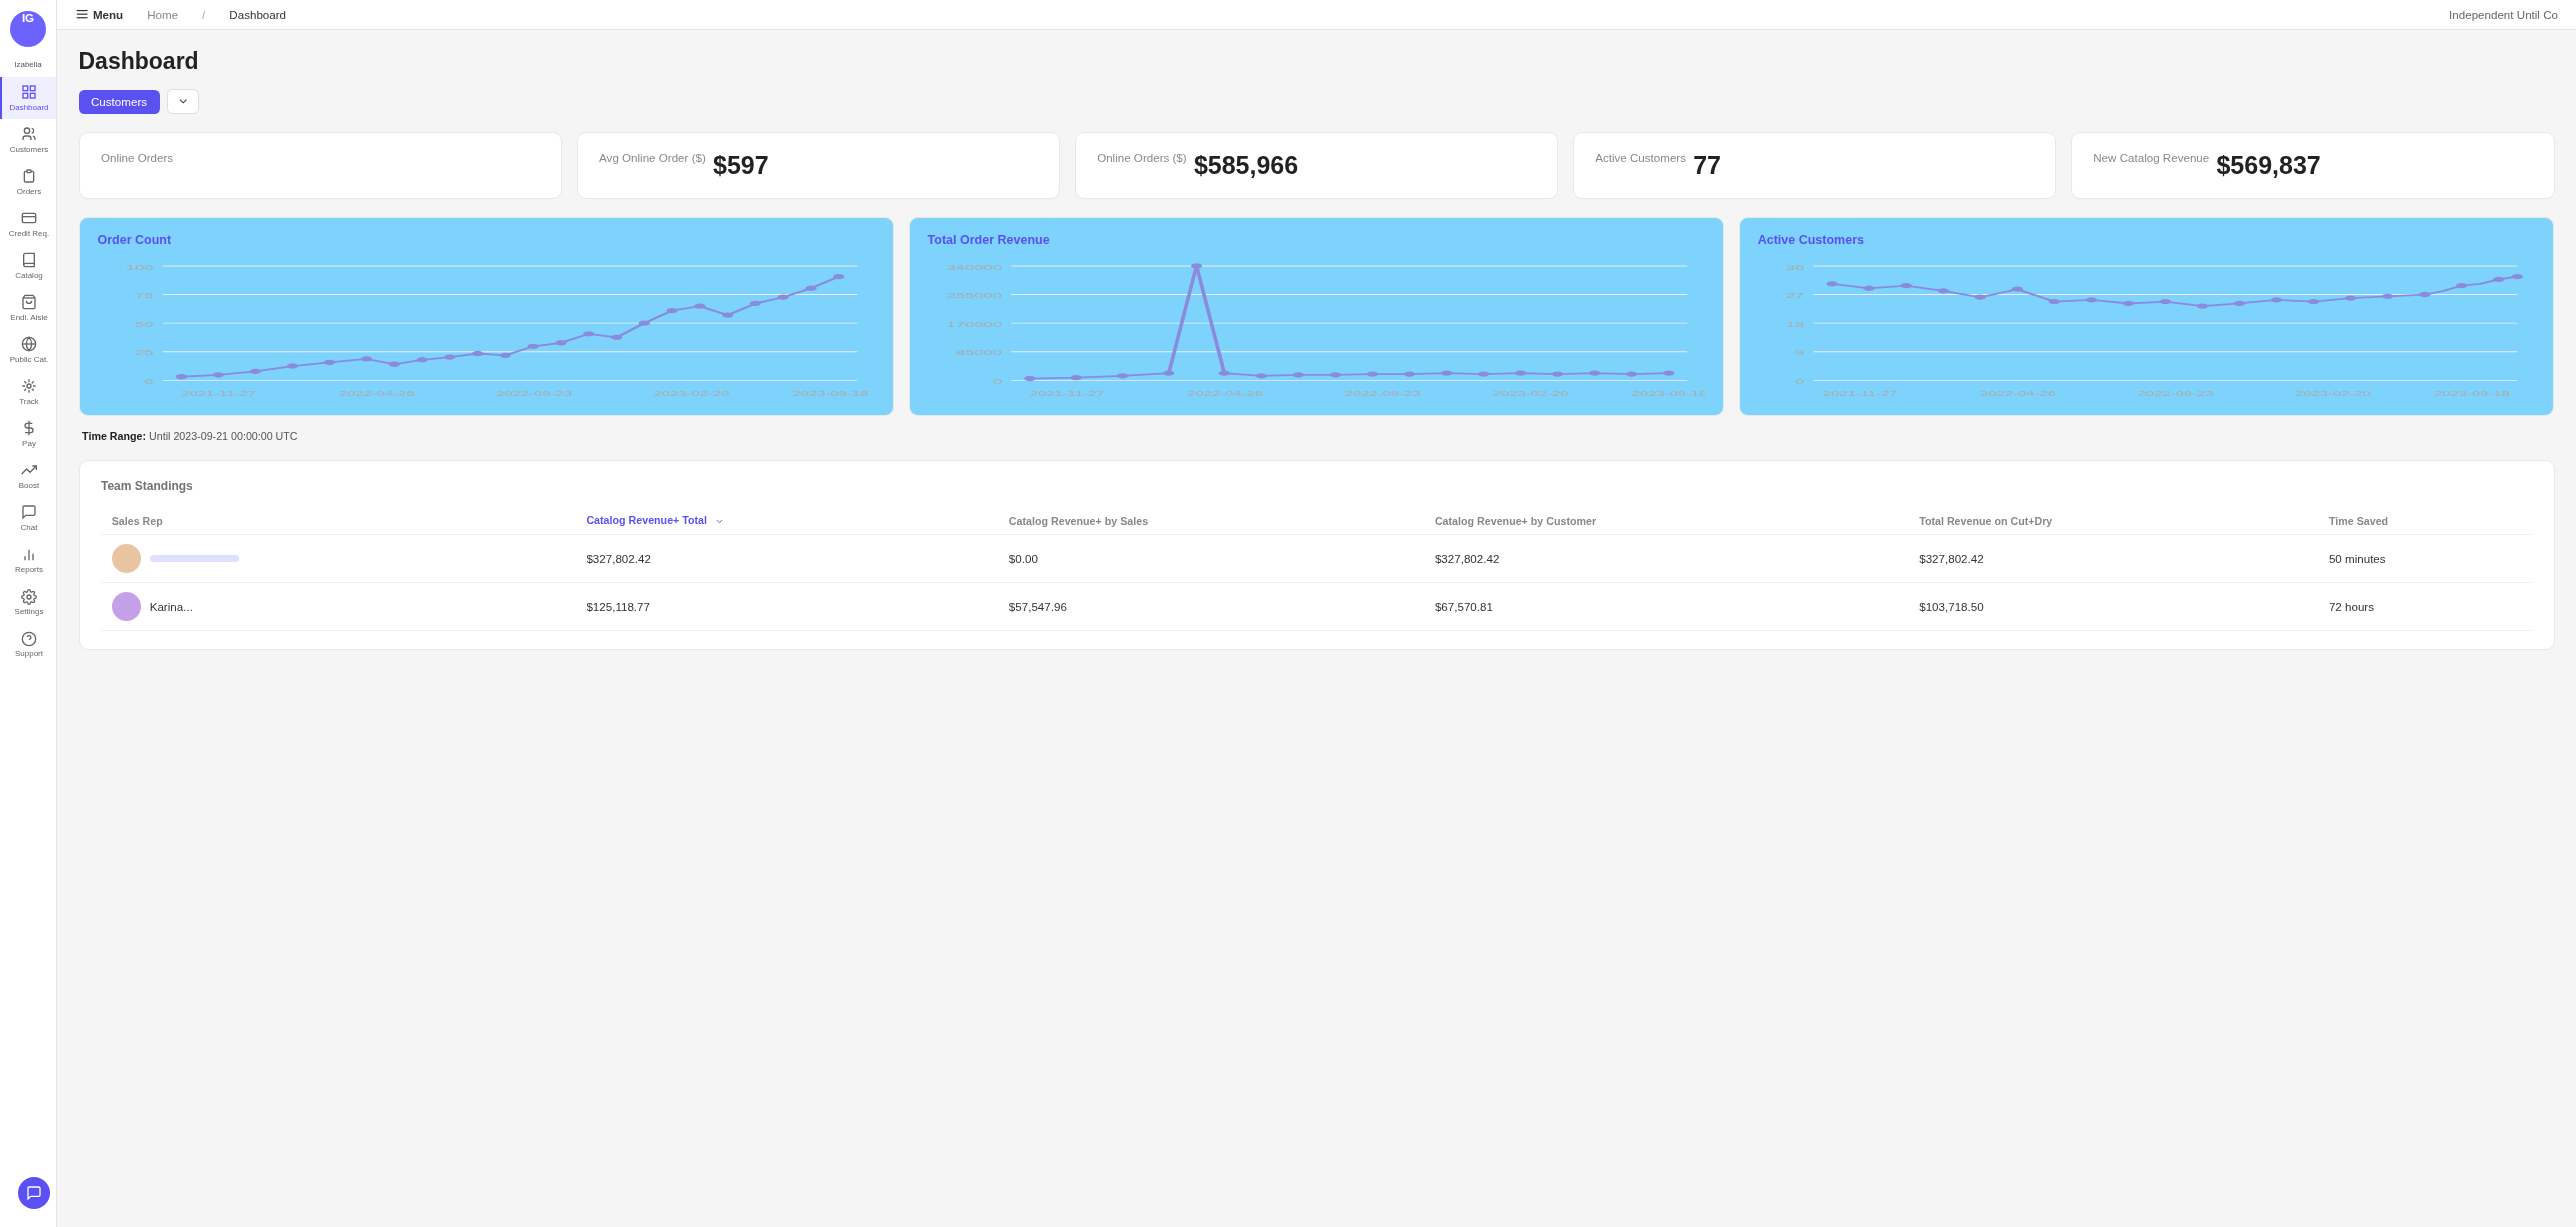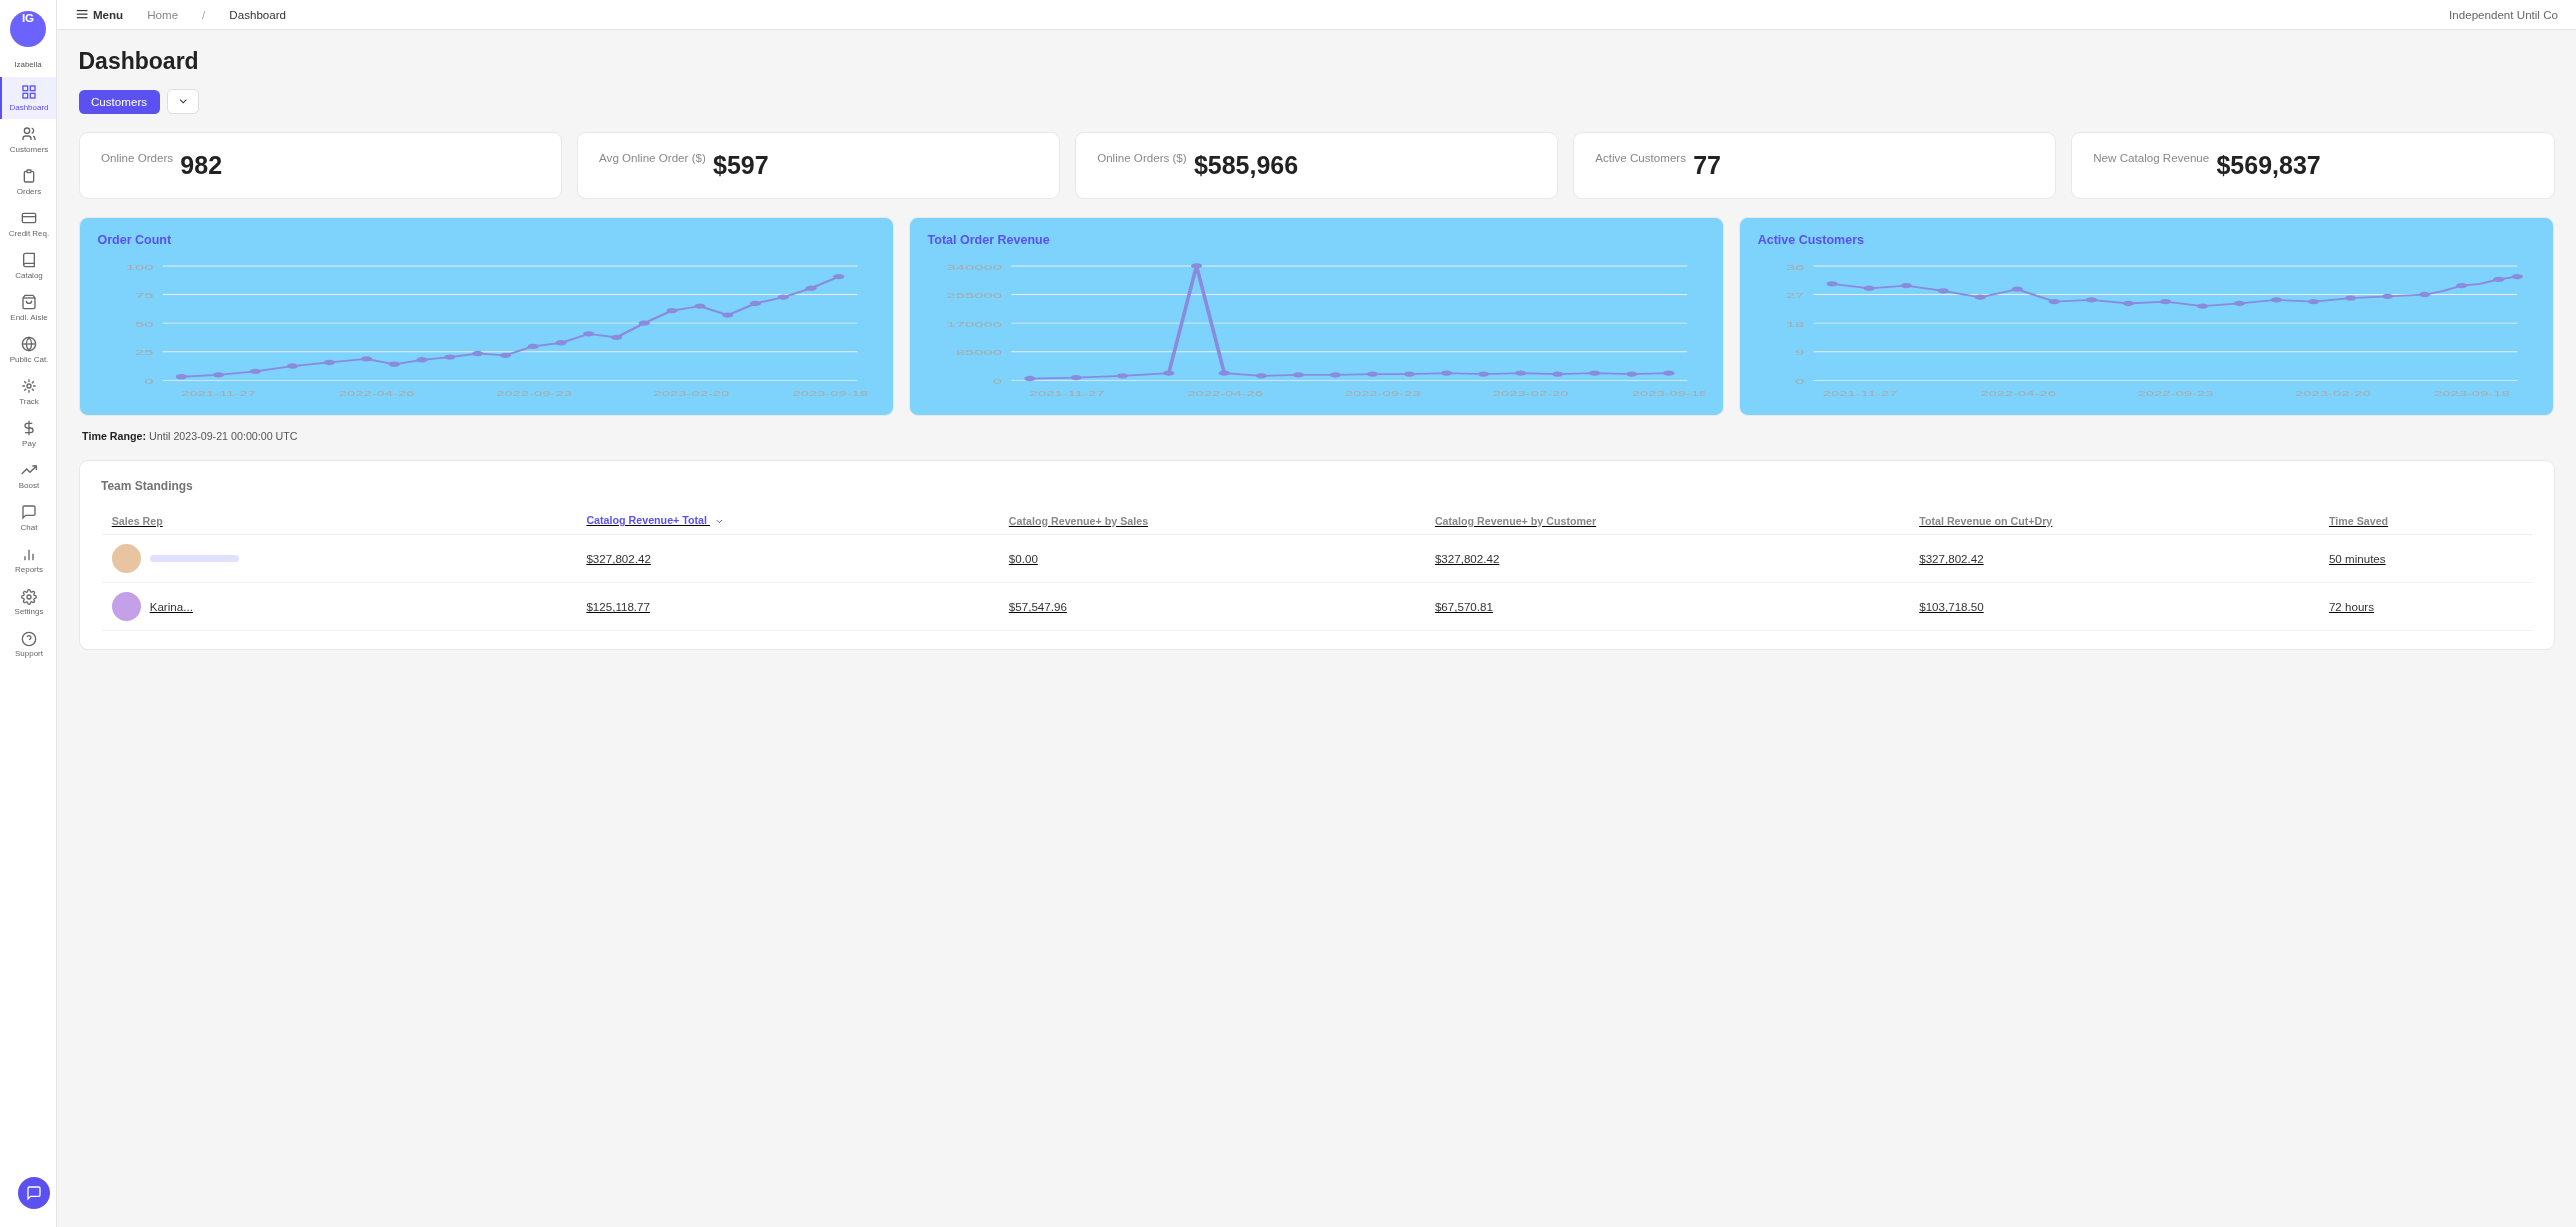--- a/index.html
+++ b/index.html
@@ -97,21 +97,21 @@
     
     .time-range { font-size: 10.7px; color: #555; margin-bottom: 18px; padding-left: 3.6px; }
     .time-range strong { color: #222; }
 
     
     .section-card {
       background: #fff; border-radius: 9px; border: 0.9px solid #e8e8e8;
       padding: 18px 21.5px;
     }
     .section-title { font-size: 12px; font-weight: 700; color: #737373; margin-bottom: 14.3px; }
-    table { width: 100%; border-collapse: collapse; text-decoration: underline; }
+    table { width: 100%; border-collapse: collapse; }
     th { text-align: left; font-size: 10.7px; color: #888; font-weight: 600; padding: 7.2px 10.7px; border-bottom: 0.9px solid #eee; }
     th.sortable { color: #5b50f0; cursor: pointer; }
     td { padding: 9px 10.7px; font-size: 11.6px; color: #333; border-bottom: 0.9px solid #f0f0f0; }
     .td-avatar { width: 29px; height: 29px; border-radius: 50%; background: #ddd; overflow: hidden; display: flex; align-items: center; justify-content: center; }
     .td-name-cell { display: flex; align-items: center; gap: 9px; }
     .name-bar { width: 89px; height: 7.2px; background: #e0e0ff; border-radius: 3.6px; }
 
     
     .chat-bubble {
       position: fixed; bottom: 18px; left: 18px;
@@ -278,21 +278,20 @@
       <div class="filter-dropdown">
         <svg width="12.5" height="12.5" viewBox="0 0 24 24" fill="none" stroke="currentColor" stroke-width="2">
           <polyline points="6 9 12 15 18 9"></polyline>
         </svg>
       </div>
     </div>
 
     <div class="stats-row">
       <div class="stat-card">
         <div class="stat-label">Online Orders</div>
-        <div class="stat-value">982</div>
       </div>
       <div class="stat-card">
         <div class="stat-label">Avg Online Order ($)</div>
         <div class="stat-value">$597</div>
       </div>
       <div class="stat-card">
         <div class="stat-label">Online Orders ($)</div>
         <div class="stat-value">$585,966</div>
       </div>
       <div class="stat-card">

